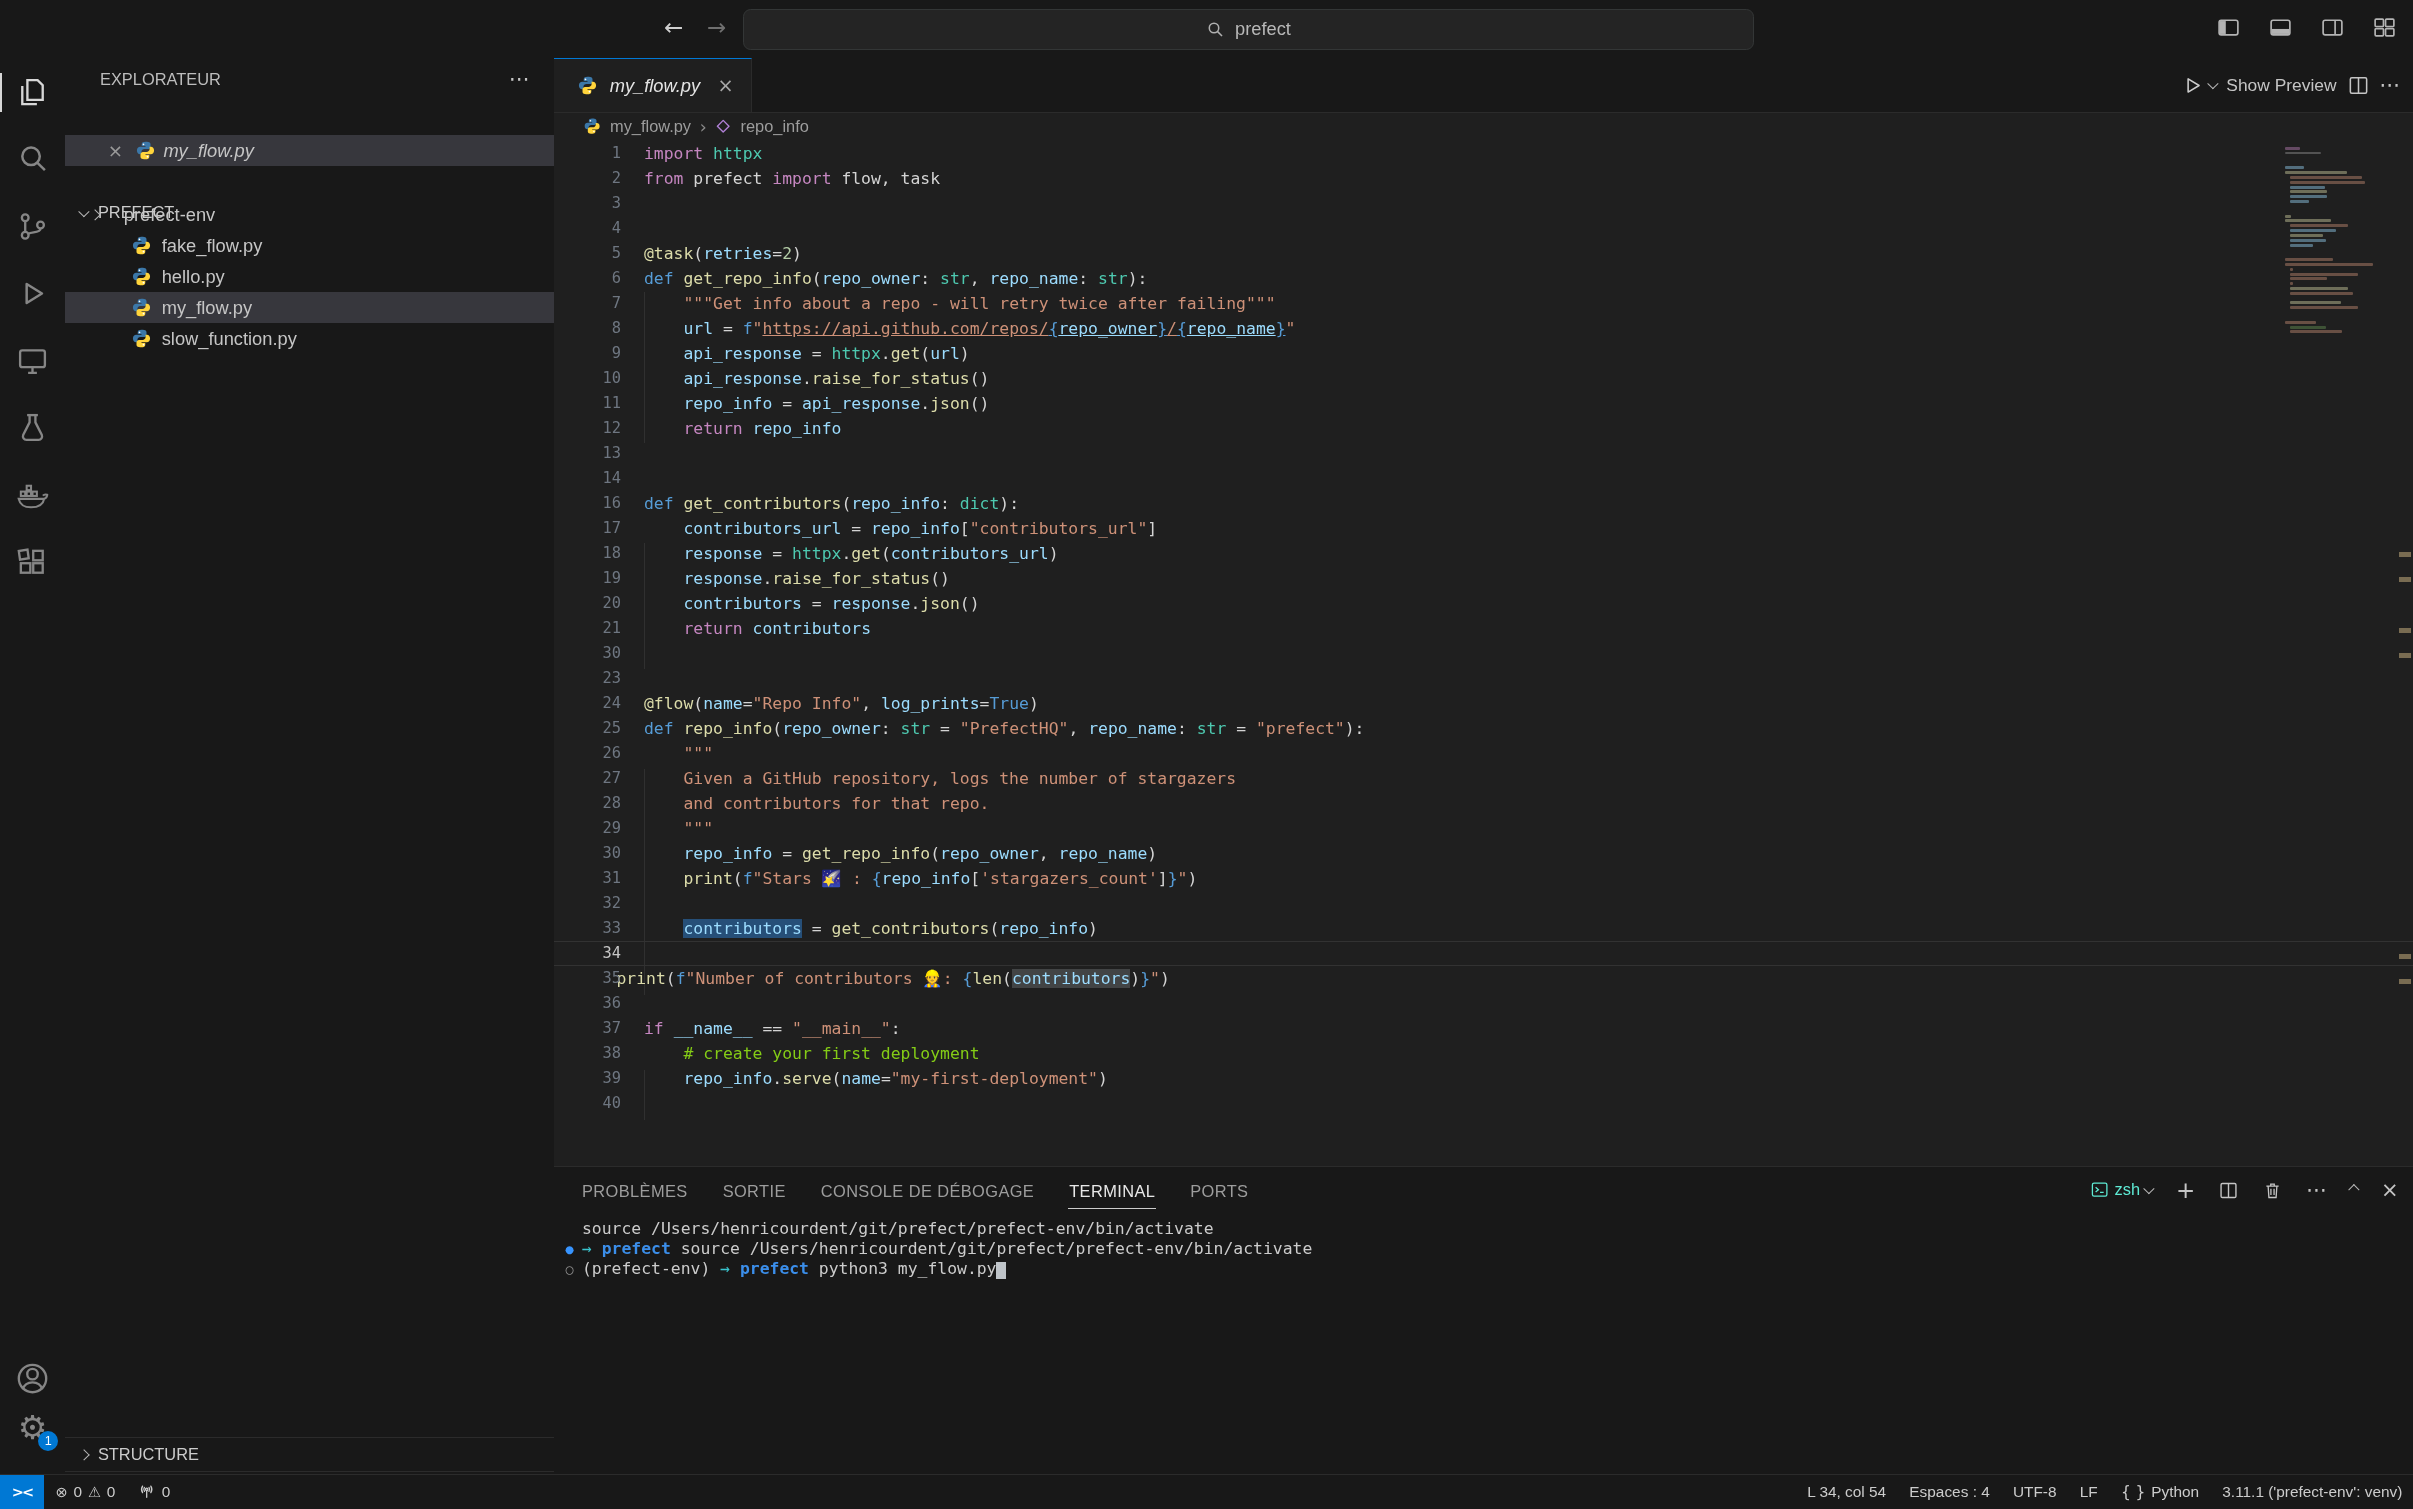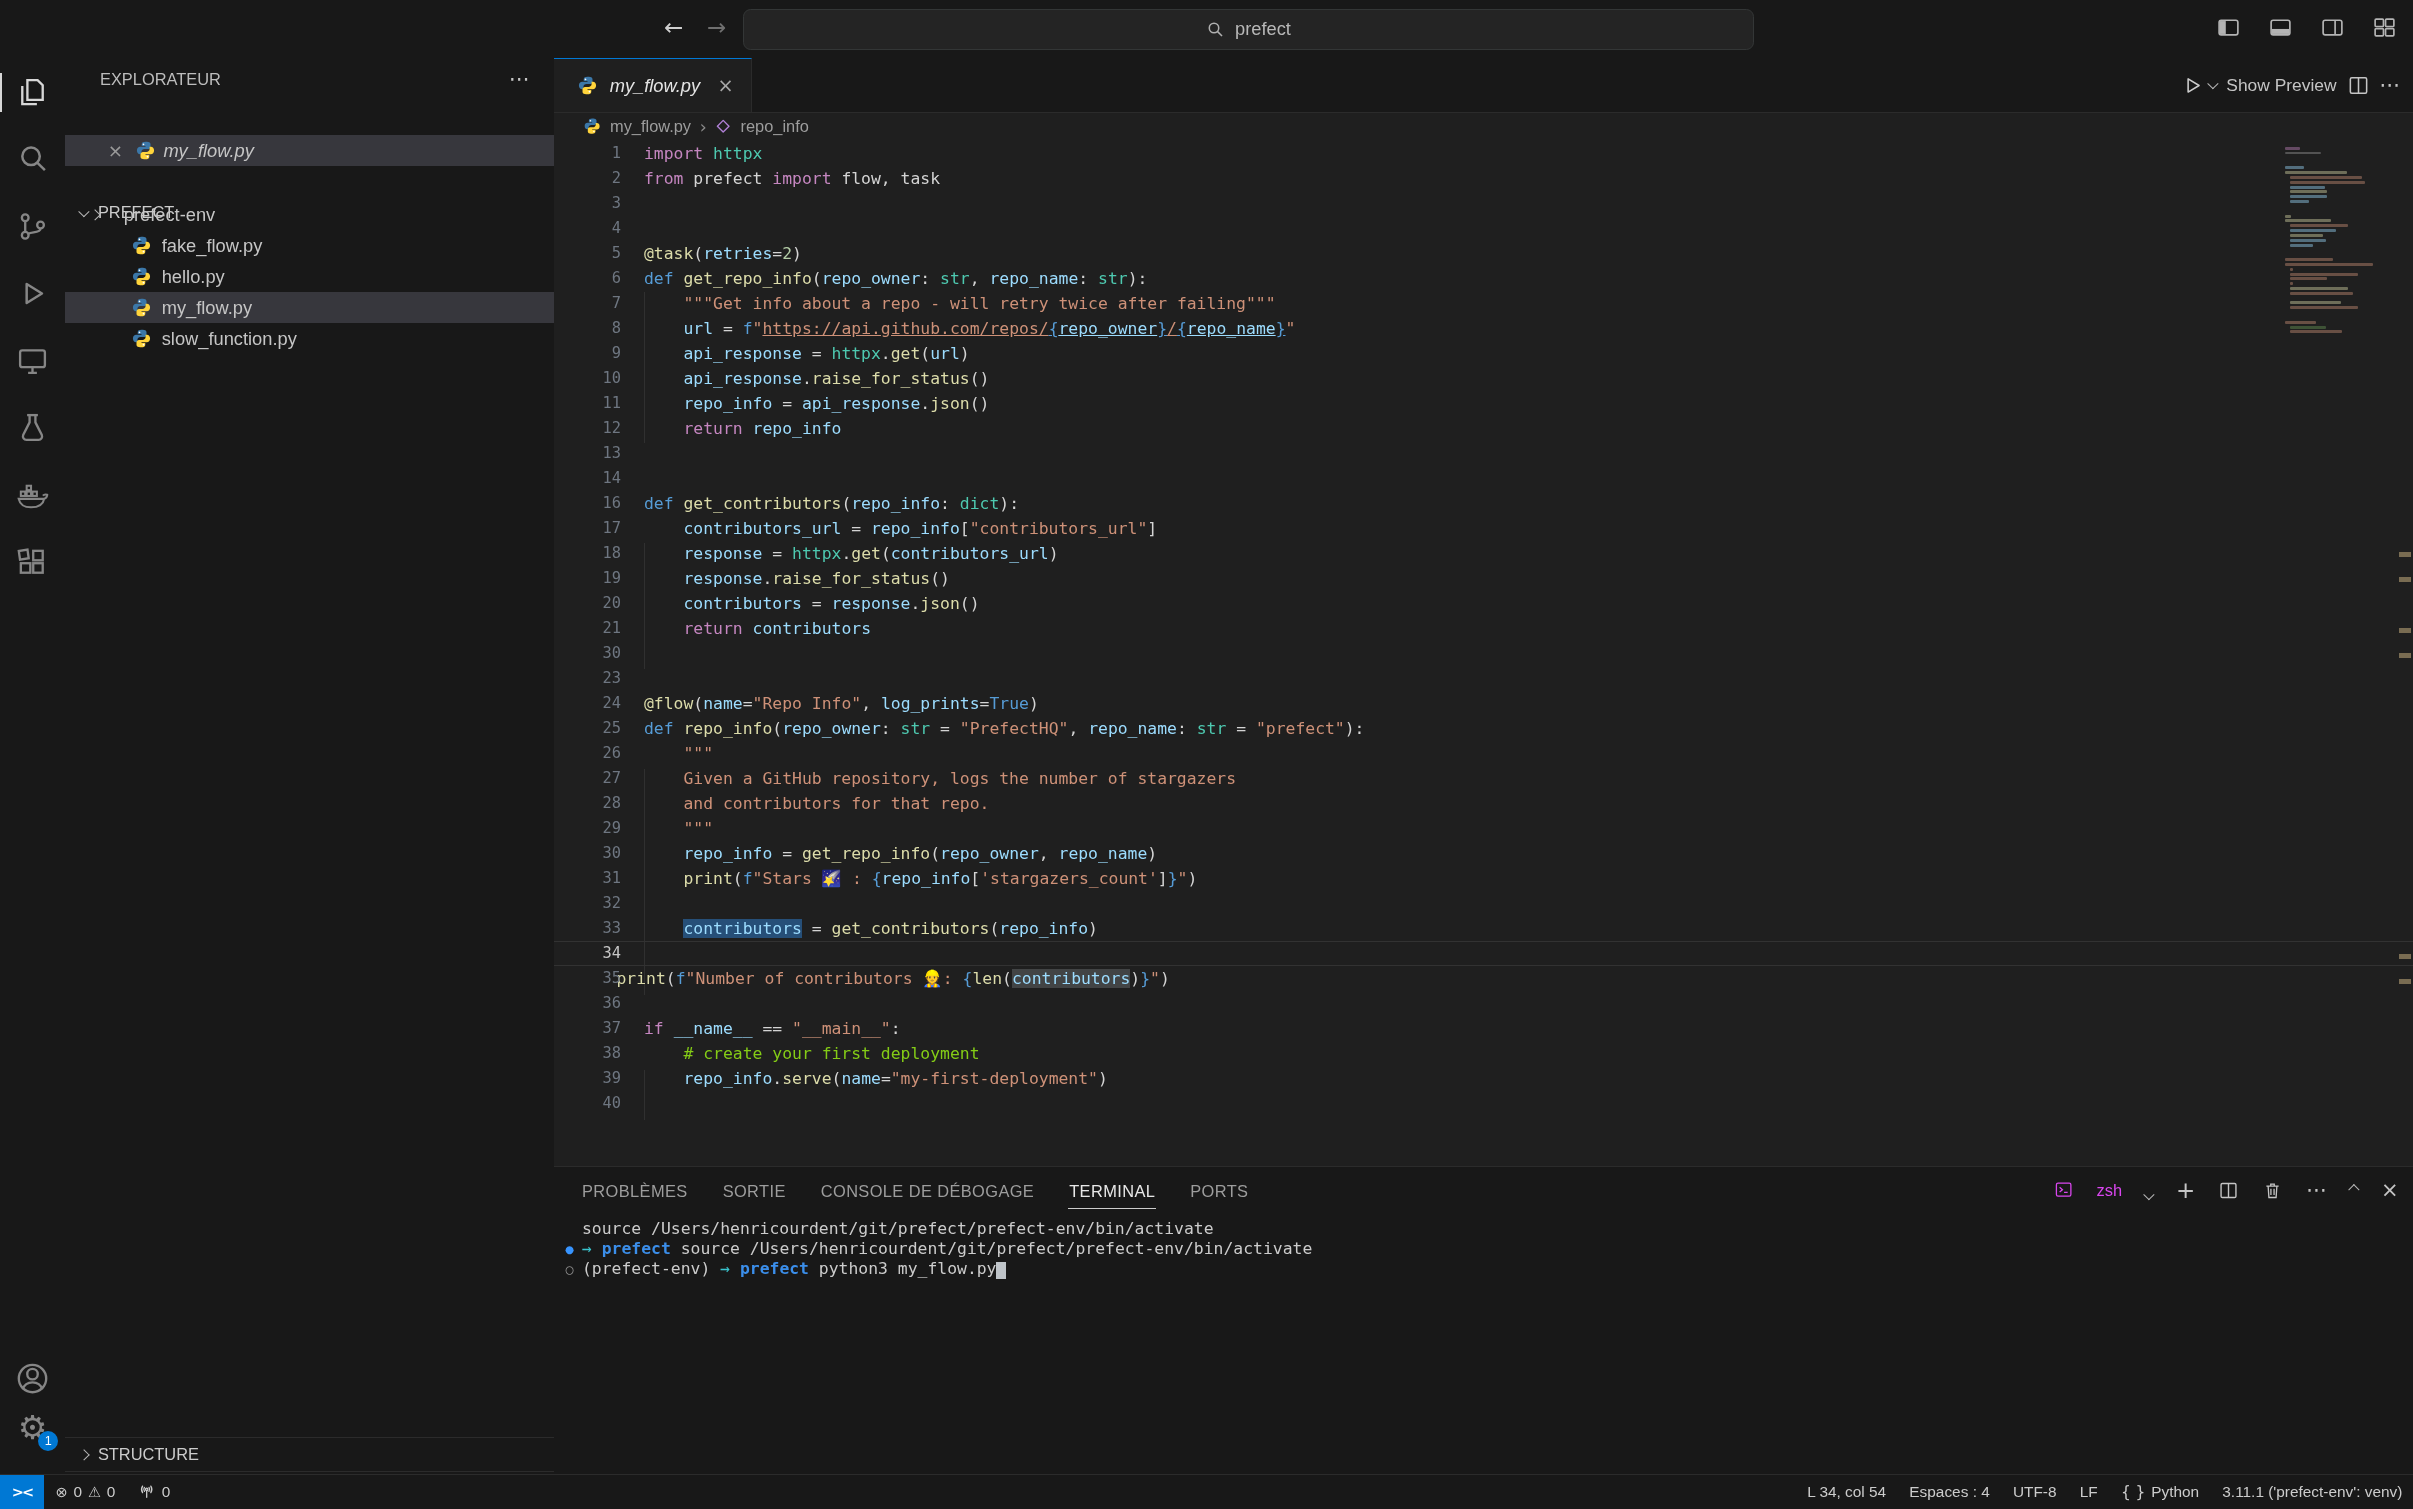--- a/index.html
+++ b/index.html
@@ -84,21 +84,21 @@
   .ovr-tick{position:absolute;right:2.9px;width:12.6px;height:4.8px;background:rgba(170,150,110,.65);}
 
   
   .panel{position:absolute;top:1108px;left:0;right:0;height:309px;background:#181818;border-top:1px solid #2b2b2b;}
   .panel-head{position:absolute;top:0;left:0;right:0;height:46px;display:flex;align-items:center;padding-left:27px;}
   .panel-tab{margin-right:33px;color:#9d9d9d;font-size:16.4px;letter-spacing:0.4px;}
   .panel-tab .lbl{display:inline-block;padding:11.6px 1px 6.8px;border-bottom:1px solid transparent;}
   .panel-tab.active{color:#e8e8e8;}
   .panel-tab.active .lbl{border-bottom-color:#cccccc;}
   .panel-actions{position:absolute;right:15.4px;top:0;height:46px;display:flex;align-items:center;gap:23px;color:#c5c5c5;}
-  .shell-group{display:flex;align-items:flex-end;gap:23px;font-size:16.4px;color:#d946ef;}
+  .shell-group{display:flex;align-items:center;gap:5px;font-size:16.4px;color:#5eead4;}
   .p-x{font-size:21px;}
   .term{position:absolute;top:46px;left:0;right:0;bottom:0;padding:5.8px 0 0 28px;font-family:"DejaVu Sans Mono",monospace;
     font-size:16.4px;color:#cccccc;}
   .term-line{position:relative;height:20px;line-height:20px;white-space:pre;}
   .t-plain{color:#cccccc}
   .t-arrow{color:#39c5cf}
   .t-dir{color:#3b8eea;font-weight:bold}
   .t-cursor{display:inline-block;width:9.7px;height:17.4px;background:#bfc4c9;vertical-align:-2.9px;}
   .t-dot{position:absolute;left:-16.4px;top:0;font-size:13.5px;}
   .t-dot.filled{color:#3794ff}

